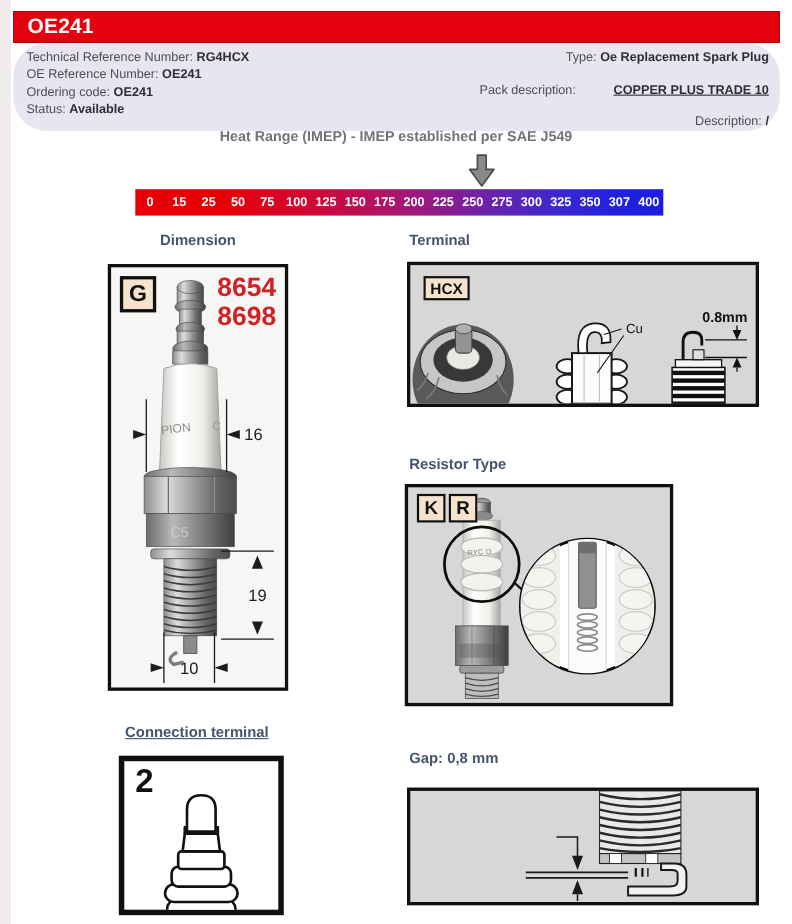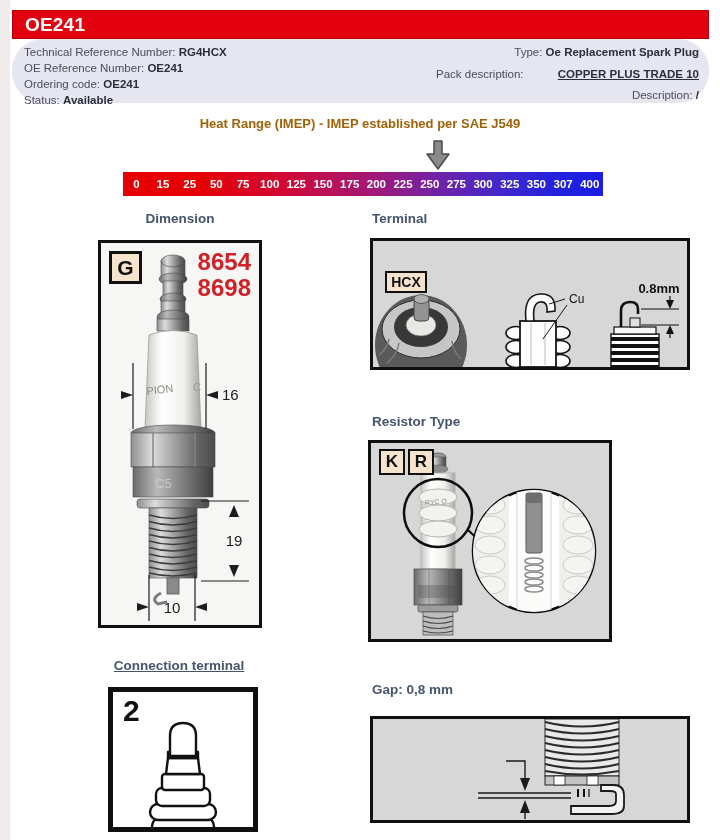--- a/index.html
+++ b/index.html
@@ -2,27 +2,27 @@
 <html><head>
 <meta charset="utf-8">
 <style>
   html,body{margin:0;padding:0;}
   body{font-family:"Liberation Sans", sans-serif; background:#ffffff;}
   .page{position:relative;width:720px;height:840px;background:#ffffff;overflow:hidden;}
   .abs{position:absolute;}
   .left-strip{left:0;top:0;width:10px;height:840px;background:#efeceb;}
   .header-bar{left:12px;top:10px;width:697px;height:29px;background:#e3000f;border:1px solid #b50008;box-sizing:border-box;display:flex;align-items:center;padding-left:12px;}
   .header-bar span{color:#ffffff;font-weight:bold;font-size:19px;letter-spacing:.2px;}
-  .info-panel{left:12px;top:39px;width:697px;height:64px;background:#e6e6f1;box-sizing:border-box;display:flex;justify-content:space-between;padding:5px 10px 0 12px;border-radius:31px;}
+  .info-panel{left:12px;top:39px;width:697px;height:80px;background:#e6e6f1;box-sizing:border-box;display:flex;justify-content:space-between;padding:5px 10px 0 12px;border-radius:31px;}
   .info-col{display:flex;flex-direction:column;}
   .info-col.right{text-align:right;justify-content:space-between;}
   .info-row{font-size:11.5px;line-height:16px;color:#4d4d5a;white-space:nowrap;}
   .info-row .val{font-weight:bold;color:#2e2e38;}
   .info-row .val.underline{text-decoration:underline;margin-left:31px;}
-  .heat-title{left:0;top:116px;width:720px;text-align:center;font-size:13px;font-weight:bold;color:#a16207;}
+  .heat-title{left:0;top:116px;width:720px;text-align:center;font-size:13px;font-weight:bold;color:#737373;}
   .heat-bar{left:123px;top:172px;width:480px;height:24px;display:flex;align-items:center;
     background:linear-gradient(90deg,#e60005 0%,#e60005 16%,#d00837 34%,#a21878 52%,#6f22a8 66%,#3d28cf 80%,#2222dd 90%,#1c1ce4 100%);}
   .heat-bar span{flex:1;text-align:center;color:#ffffff;font-weight:bold;font-size:11.5px;}
   .sec-title{font-size:13.5px;font-weight:bold;color:#46546e;}
   .box{box-sizing:content-box;background:#ffffff;}
   .bd3{border:3px solid #101010;}
   .bd5{border:5px solid #101010;}
   .graybg{background:#d7d7d7;}
   .badge{background:#f6e3cd;border:3px solid #101010;color:#101010;font-weight:bold;display:flex;align-items:center;justify-content:center;box-sizing:border-box;}
   .partnums{text-align:left;color:#cf2127;font-weight:bold;font-size:24px;line-height:26px;}
@@ -218,21 +218,21 @@
         <path d="M248,86 L248,70 Q248,61 257,61 Q265,61 265,68 L265,73" fill="none" stroke="#111111" stroke-width="2.6"></path>
         <line x1="268" y1="68" x2="306" y2="68" stroke="#111111" stroke-width="1.2"></line>
         <line x1="268" y1="84" x2="306" y2="84" stroke="#111111" stroke-width="1.2"></line>
         <line x1="297" y1="55" x2="297" y2="59" stroke="#111111" stroke-width="1.2"></line>
         <polygon points="297,68 293,59 301,59" fill="#111111"></polygon>
         <polygon points="297,84 293,93 301,93" fill="#111111"></polygon>
         <line x1="297" y1="93" x2="297" y2="97" stroke="#111111" stroke-width="1.2"></line>
       </g>
       <text x="286" y="52" font-size="13" font-weight="bold" fill="#111111" text-anchor="middle">0.8mm</text>
     </svg>
-    <div class="abs badge" style="left:12px;top:10px;width:42px;height:22px;font-size:14px;border-width:2.5px;margin-top:20px;">HCX</div>
+    <div class="abs badge" style="left:12px;top:10px;width:42px;height:22px;font-size:14px;border-width:2.5px;">HCX</div>
   </div>
 
   <div class="abs sec-title" style="left:372px;top:414px;">Resistor Type</div>
   <div class="abs box bd3 graybg" style="left:368px;top:440px;width:238px;height:196px;">
     <svg width="238" height="196" viewBox="0 0 238 196">
       <defs>
         <clipPath id="bigcirc">
             <circle cx="163" cy="108" r="61"></circle>
           </clipPath>
       </defs>

